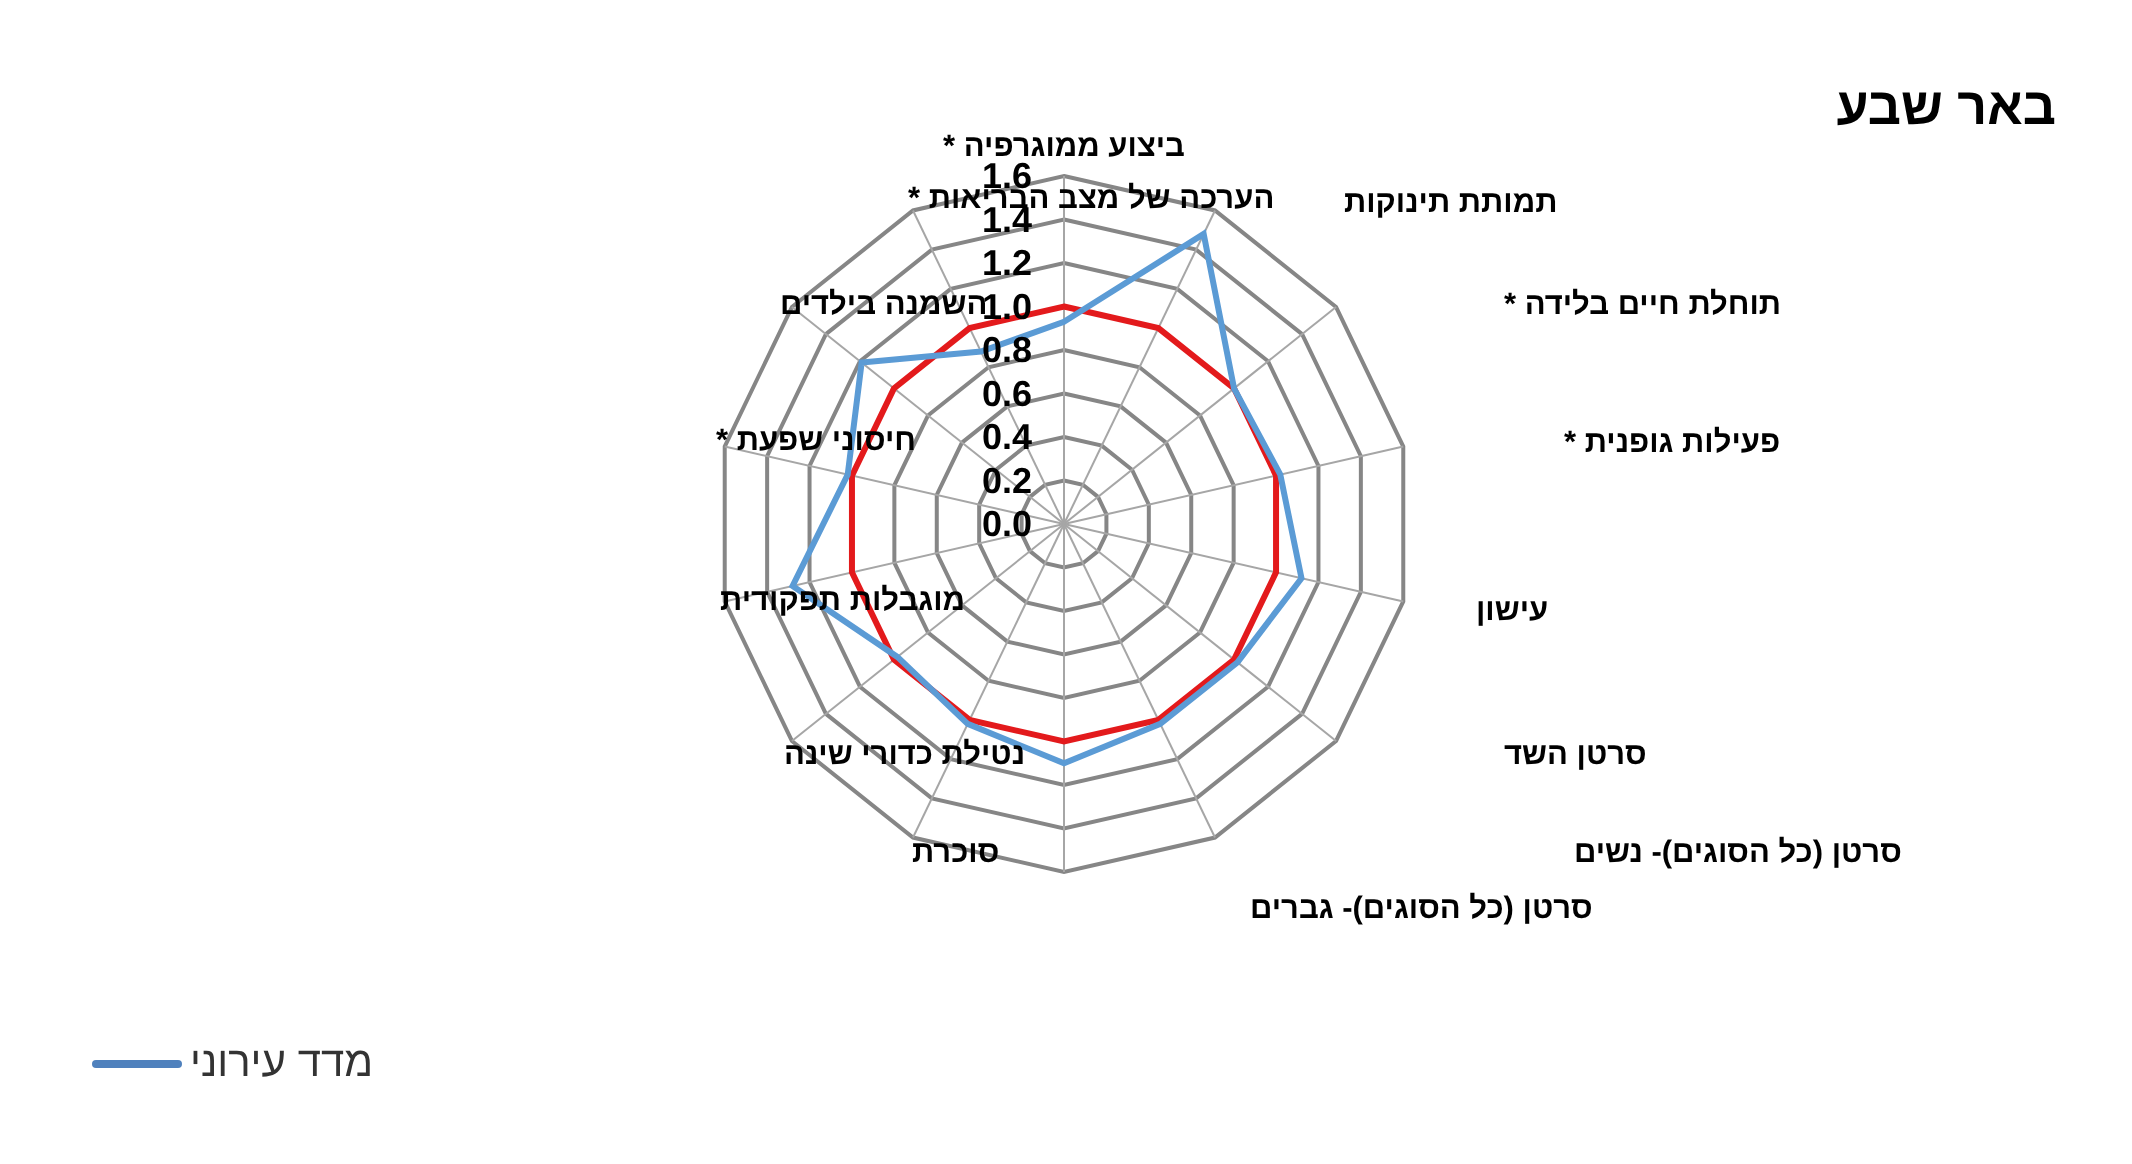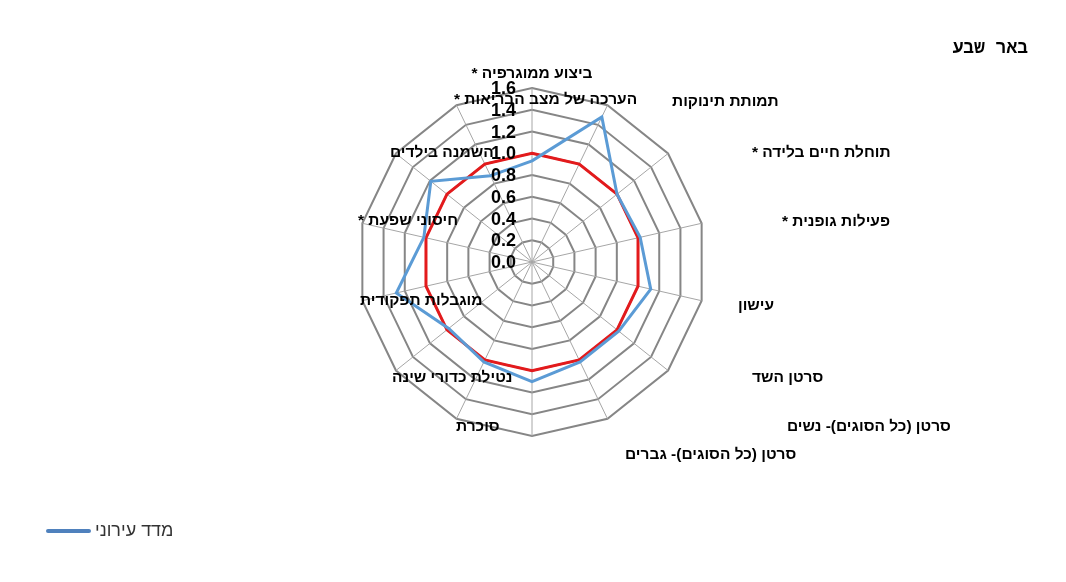--- a/index.html
+++ b/index.html
@@ -1,27 +1,27 @@
 <!DOCTYPE html>
 <html><head>
   <meta charset="utf-8">
   <style>
     html, body { margin: 0; padding: 0; background: #ffffff; }
     body { width: 1066px; height: 582px; position: relative; overflow: hidden;
            font-family: "Liberation Sans", "DejaVu Sans", sans-serif; }
-    .page-title { position: absolute; right: 38px; top: 38px; font-size: 18px; font-weight: bold;
-                  color: #000; direction: rtl; font-family: Liberation Mono, monospace; }
+    .page-title { position: absolute; right: 38px; top: 38px; font-size: 26px; font-weight: bold;
+                  color: #000; direction: rtl; }
     #chart-svg { position: absolute; left: 0; top: 0; }
     #chart-svg text { font-family: "Liberation Sans", "DejaVu Sans", sans-serif; }
     .axis-label { font-size: 15.5px; font-weight: bold; fill: #000; direction: rtl; unicode-bidi: plaintext; }
     .tick-label { font-size: 18px; font-weight: bold; fill: #000; }
     .legend { position: absolute; top: 520px; left: 46px; display: flex; flex-direction: row-reverse;
               align-items: center; gap: 64px; direction: ltr; }
     .legend-item { display: flex; align-items: center; gap: 4px; }
-    .legend-text { font-size: 18px; color: #333; direction: rtl; }
+    .legend-text { font-size: 21px; color: #333; direction: rtl; }
     .legend-swatch { width: 45px; height: 4px; border-radius: 2px; }
   </style>
 </head>
 <body>
 
 <div class="page-title">באר שבע</div>
 
 <svg id="chart-svg" width="1066" height="582">
   <g id="grid-layer">
       <polygon points="532,240.25 541.4369713258069,242.40392712312237 549.0048347436797,248.43909680957253 553.2046820899546,257.16016968645016 553.2046820899546,266.83983031354984 549.0048347436797,275.56090319042744 541.4369713258069,281.5960728768776 532,283.75 522.5630286741931,281.5960728768776 514.9951652563203,275.56090319042744 510.79531791004536,266.83983031354984 510.79531791004536,257.16016968645016 514.9951652563203,248.43909680957256 522.5630286741931,242.40392712312237" fill="none" stroke="#868686" stroke-width="2"></polygon>

